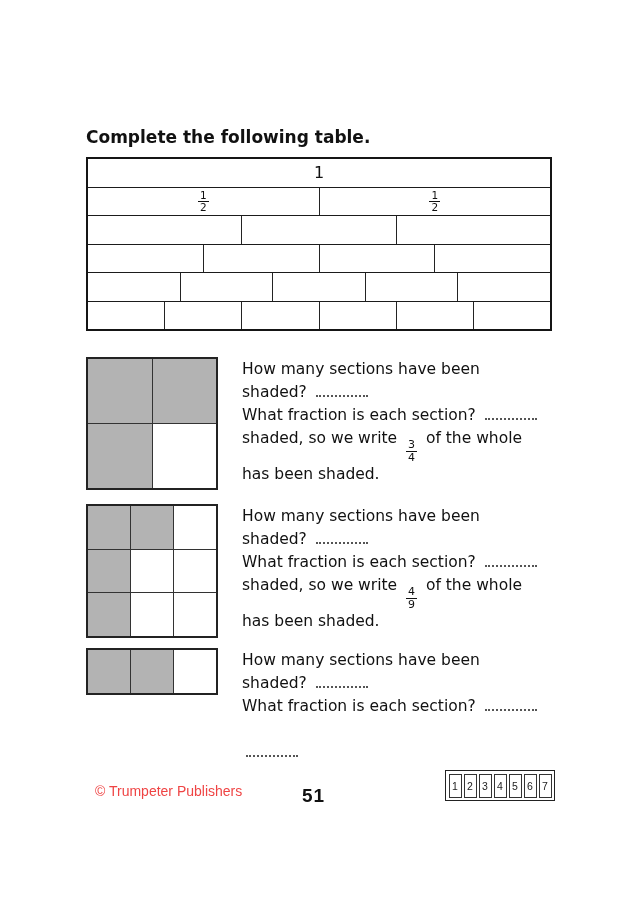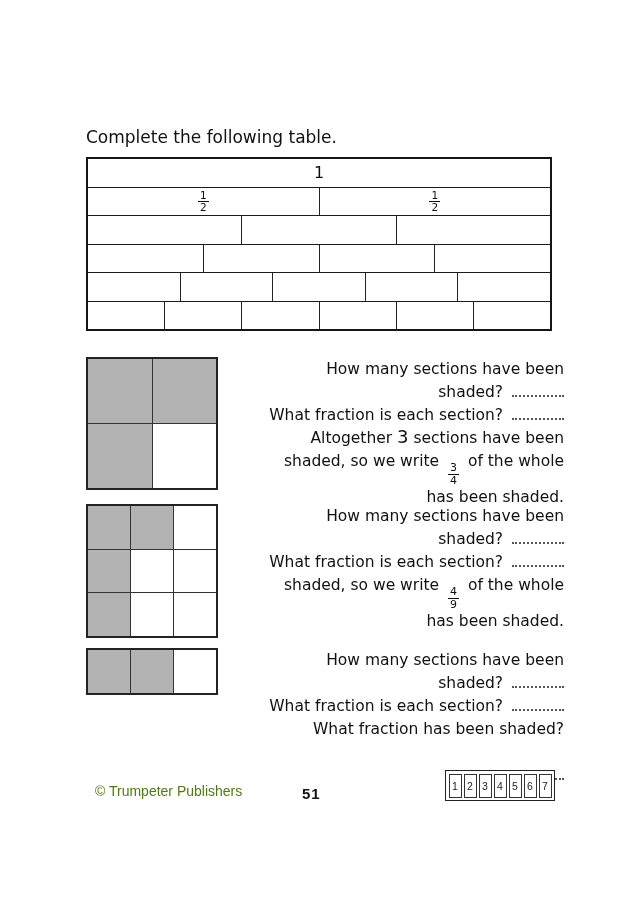--- a/index.html
+++ b/index.html
@@ -2,21 +2,21 @@
 <html><head>
 <meta charset="utf-8">
 <style>
   html,body{margin:0;padding:0;background:#ffffff;}
   .page{
     position:relative;width:640px;height:903px;background:#ffffff;
     font-family:"DejaVu Sans",sans-serif;color:#111;overflow:hidden;
   }
   
   .title{position:absolute;left:86px;top:92px;font-size:21px;font-weight:700;letter-spacing:.2px;}
-  .subtitle{position:absolute;left:86px;top:127px;font-size:17px;}
+  .subtitle{position:absolute;left:86px;top:127px;font-size:17px;font-weight:bold;}
 
   
   .wall{
     position:absolute;left:86px;top:157px;width:462px;
     border:2.5px solid #151515;background:#fff;
   }
   .wall-row{display:flex;height:27.5px;border-top:1.8px solid #1b1b1b;}
   .wall-row:first-child{border-top:none;}
   .wall-cell{flex:1;border-left:1.6px solid #232323;display:flex;align-items:center;justify-content:center;}
   .wall-cell:first-child{border-left:none;}
@@ -31,28 +31,28 @@
   .exercise:nth-child(1){top:357px;}
   .exercise:nth-child(2){top:504px;}
   .exercise:nth-child(3){top:648px;}
   .ex-grid{width:128px;flex:0 0 128px;border:2.5px solid #232323;background:#fff;}
   .ex-grid-row{display:flex;border-top:1.6px solid #333;}
   .ex-grid-row:first-child{border-top:none;}
   .ex-grid-cell{flex:1;border-left:1.6px solid #333;background:#fff;}
   .ex-grid-cell:first-child{border-left:none;}
   .ex-grid-cell.shaded{background:#b3b3b3;}
   .ex-text{flex:1;font-size:15.5px;line-height:23px;padding-top:1px;}
-  .ex-line{white-space:nowrap;text-align:right;}
+  .ex-line{white-space:nowrap;}
   .dots{display:inline-block;width:52px;height:.85em;border-bottom:2px dotted #555;margin-left:4px;}
   .inline-frac{font-size:11px;vertical-align:-5px;margin:0 4px;}
   .hand{font-size:18px;line-height:1;}
 
   
-  .copyright{position:absolute;left:95px;top:783px;font-family:"Liberation Sans",sans-serif;font-size:14px;color:#4d7c0f;}
-  .page-num{position:absolute;left:302px;top:785px;font-family:"Liberation Sans",sans-serif;font-size:15px;font-weight:700;letter-spacing:1px;}
+  .copyright{position:absolute;left:95px;top:783px;font-family:"Liberation Sans",sans-serif;font-size:14px;color:#ef4444;}
+  .page-num{position:absolute;left:302px;top:785px;font-family:"Liberation Sans",sans-serif;font-size:19px;font-weight:700;letter-spacing:1px;}
   .strip{position:absolute;left:445px;top:770px;display:flex;gap:2px;padding:2.5px;border:1.6px solid #222;background:#fff;}
   .strip-cell{width:11px;height:22px;border:1.2px solid #333;display:flex;align-items:center;justify-content:center;
     font-family:"Liberation Sans",sans-serif;font-size:10.5px;color:#222;}
 </style>
 </head>
 <body>
 
 <div class="page">
   <div class="subtitle">Complete the following table.</div>
 
@@ -114,21 +114,20 @@
           </div>
           <div class="ex-grid-row" style="height: 64px;">
             <div class="ex-grid-cell shaded" style="background: rgb(179, 179, 179);"></div>
             <div class="ex-grid-cell" style="background: rgb(255, 255, 255);"></div>
           </div>
         </div>
         <div class="ex-text">
           <div class="ex-line"><span>How many sections have been</span></div>
           <div class="ex-line"><span>shaded? </span><span class="dots"></span></div>
           <div class="ex-line"><span>What fraction is each section? </span><span class="dots"></span></div>
-          <div class="ex-line"><span>Altogether </span><span class="hand">3</span><span> sections have been</span></div>
           <div class="ex-line"><span>shaded, so we write </span><span class="frac inline-frac">
               <span class="num">3</span>
               <span class="den">4</span>
             </span><span> of the whole</span></div>
           <div class="ex-line"><span>has been shaded.</span></div>
         </div>
       </div>
       <div class="exercise">
         <div class="ex-grid">
           <div class="ex-grid-row" style="height: 42.6667px;">
@@ -163,21 +162,20 @@
           <div class="ex-grid-row" style="height: 42.6667px;">
             <div class="ex-grid-cell shaded" style="background: rgb(179, 179, 179);"></div>
             <div class="ex-grid-cell shaded" style="background: rgb(179, 179, 179);"></div>
             <div class="ex-grid-cell" style="background: rgb(255, 255, 255);"></div>
           </div>
         </div>
         <div class="ex-text">
           <div class="ex-line"><span>How many sections have been</span></div>
           <div class="ex-line"><span>shaded? </span><span class="dots"></span></div>
           <div class="ex-line"><span>What fraction is each section? </span><span class="dots"></span></div>
-          <div class="ex-line"><span>What fraction has been shaded?</span></div>
           <div class="ex-line">&nbsp;</div>
           <div class="ex-line"><span class="dots"></span></div>
         </div>
       </div>
     </div>
 
   <div class="copyright">© Trumpeter Publishers</div>
   <div class="page-num">51</div>
   <div class="strip">
       <div class="strip-cell">1</div>

